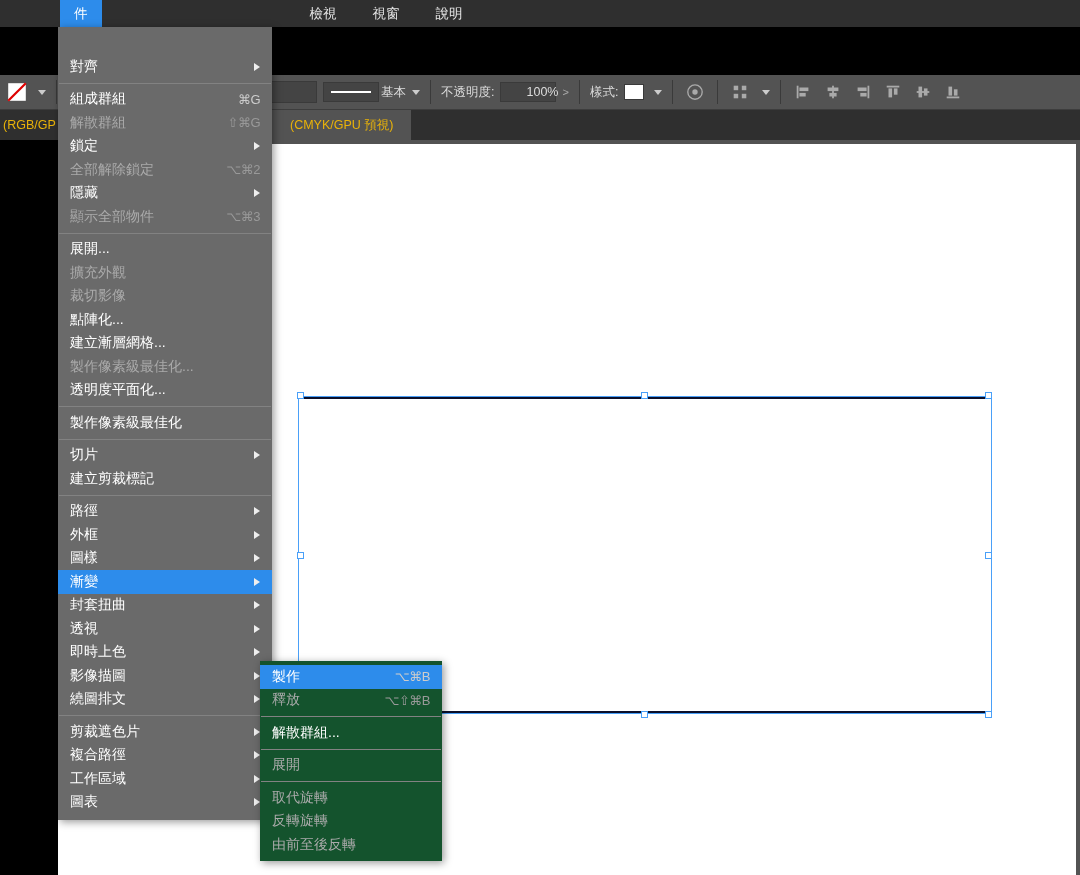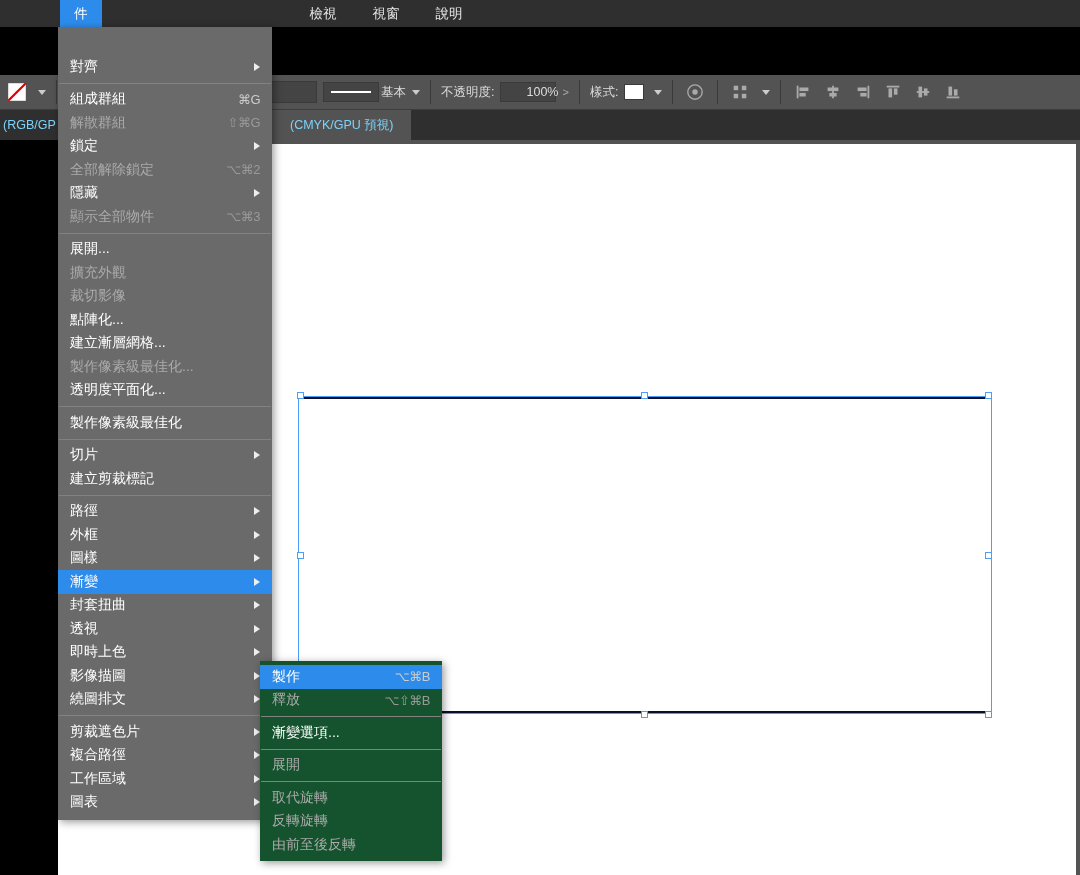--- a/index.html
+++ b/index.html
@@ -99,21 +99,21 @@
     display: inline-flex; align-items: center; justify-content: center;
     color: #bbb;
   }
   .toolbtn svg { width: 18px; height: 18px; }
 
   
   .doctabs {
     position: absolute; top: 110px; left: 0; right: 0; height: 30px;
     background: #2f2f2f;
     display: flex; align-items: center;
-    color: #7dd3fc;
+    color: #eab308;
     font-size: 12.5px;
   }
   .doctab {
     height: 100%; display: inline-flex; align-items: center;
     padding: 0 18px;
   }
   .doctab.active { background: #535353; }
 
   
   .canvas-area {
@@ -453,21 +453,21 @@
     <div class="menu-item highlighted">
       <span class="label">製作</span>
       <span class="shortcut">⌥⌘B</span>
     </div>
     <div class="menu-item disabled">
       <span class="label">釋放</span>
       <span class="shortcut">⌥⇧⌘B</span>
     </div>
     <div class="menu-sep"></div>
     <div class="menu-item">
-      <span class="label">漸變選項...</span>
+      <span class="label">解散群組...</span>
     </div>
     <div class="menu-sep"></div>
     <div class="menu-item disabled">
       <span class="label">展開</span>
     </div>
     <div class="menu-sep"></div>
     <div class="menu-item disabled">
       <span class="label">取代旋轉</span>
     </div>
     <div class="menu-item disabled">

